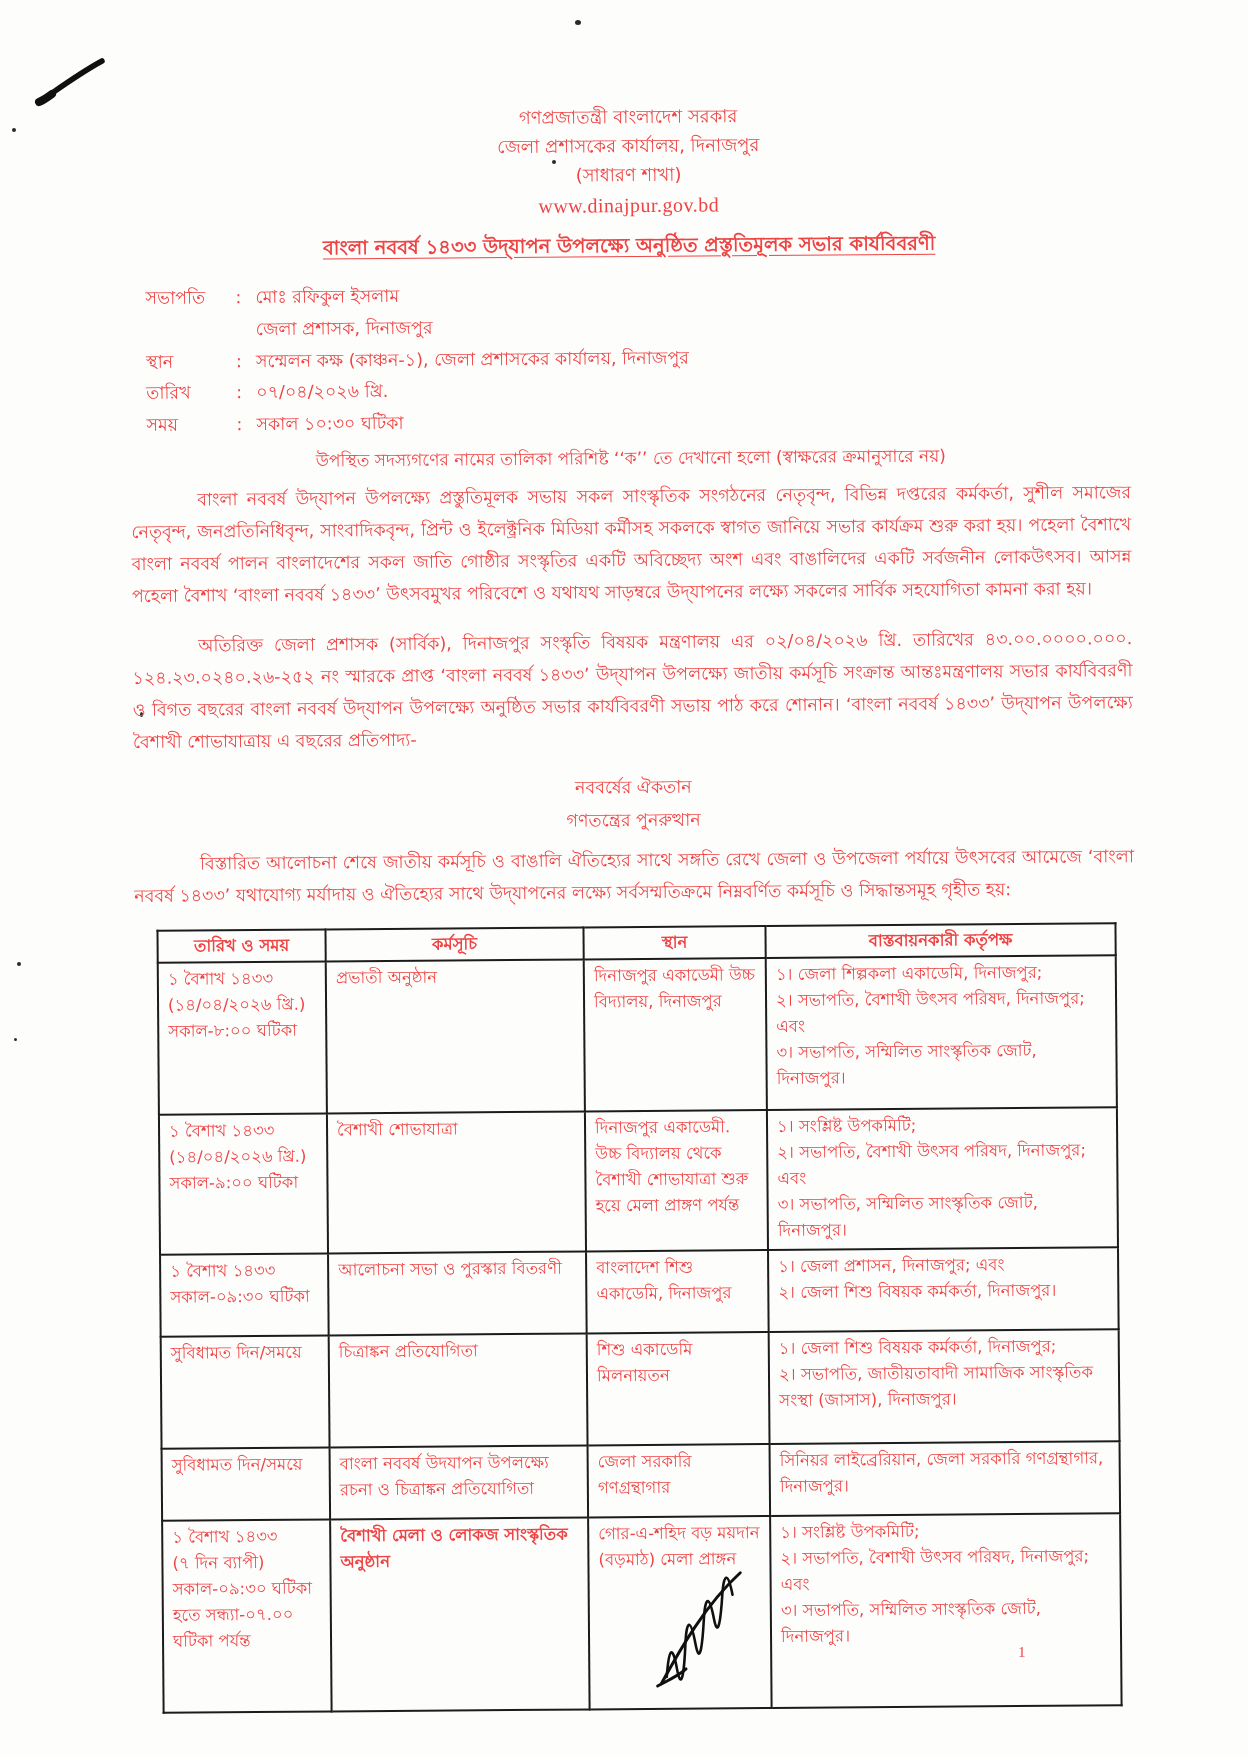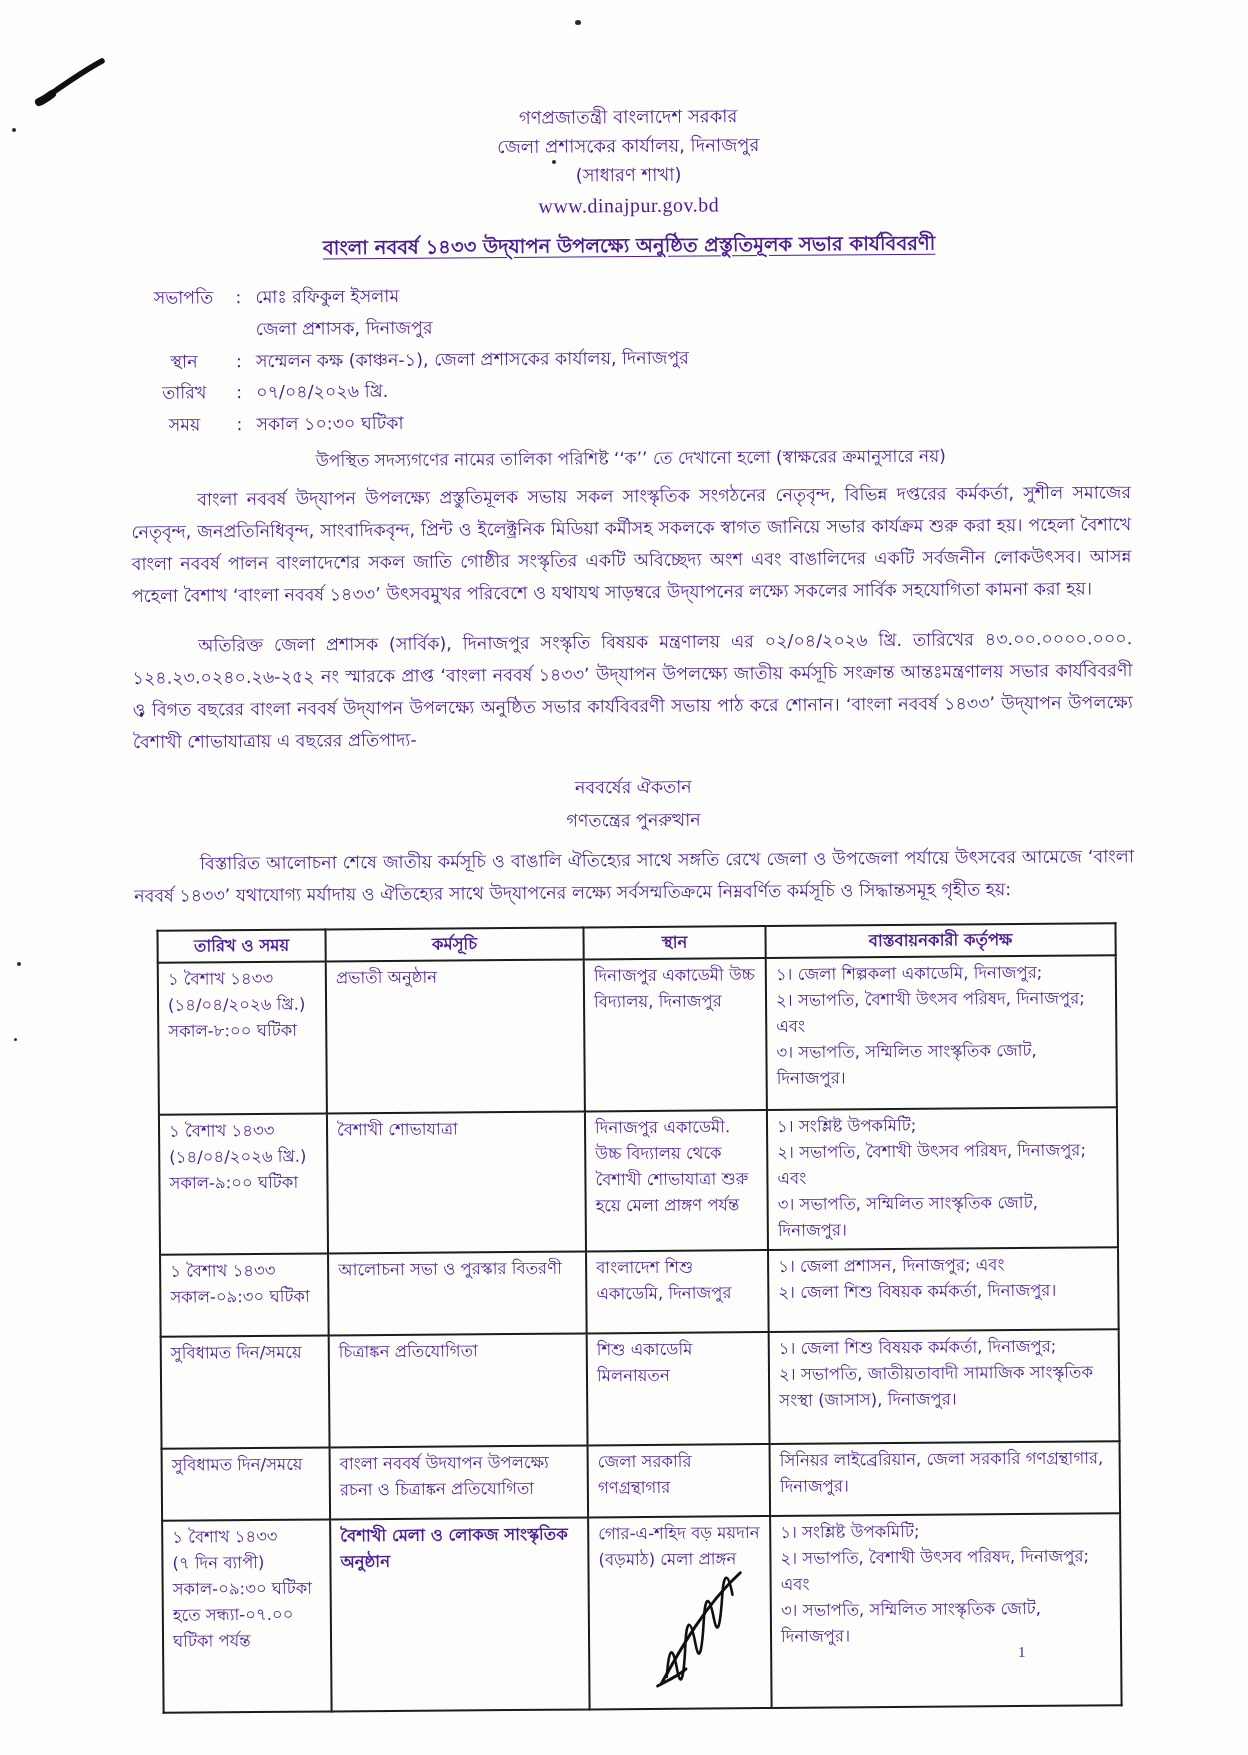--- a/index.html
+++ b/index.html
@@ -1,21 +1,21 @@
 <!DOCTYPE html>
 <html lang="bn"><head>
 <meta charset="utf-8">
 <style>
   html,body{margin:0;padding:0;background:#e8e8e8;}
   .page{
     position:relative;
     width:1248px;height:1755px;
     margin:0 auto;
     background:#fdfdfc;
-    color:#4c1d95;
+    color:#ef4444;
     font-family:"DejaVu Sans","Liberation Sans",sans-serif;
     overflow:hidden;
   }
   .content{
     position:absolute;
     left:128px; top:106px; width:1000px;
     transform:rotate(-0.45deg);
     transform-origin:top left;
   }
   
@@ -28,21 +28,21 @@
   .doc-title{
     margin-top:9px;
     text-align:center;
     font-size:19.5px;
     font-weight:bold;
   }
   .doc-title span{text-decoration:underline;text-underline-offset:4px;}
   
   .meta{margin-top:16px;font-size:17.5px;line-height:1.82;}
   .meta-row{display:grid;grid-template-columns:92px 34px 1fr;}
-  .meta-row .lab{padding-left:16px;text-align:center;}
+  .meta-row .lab{padding-left:16px;}
   .meta-row .sep{text-align:center;}
   
   .attendance{
     text-align:center;font-size:17px;margin-top:7px;line-height:1.6;
   }
   .para{
     font-size:17.5px;line-height:1.83;text-align:justify;
     text-indent:66px;margin-top:8px;
   }
   .para.p2{margin-top:2px;}

